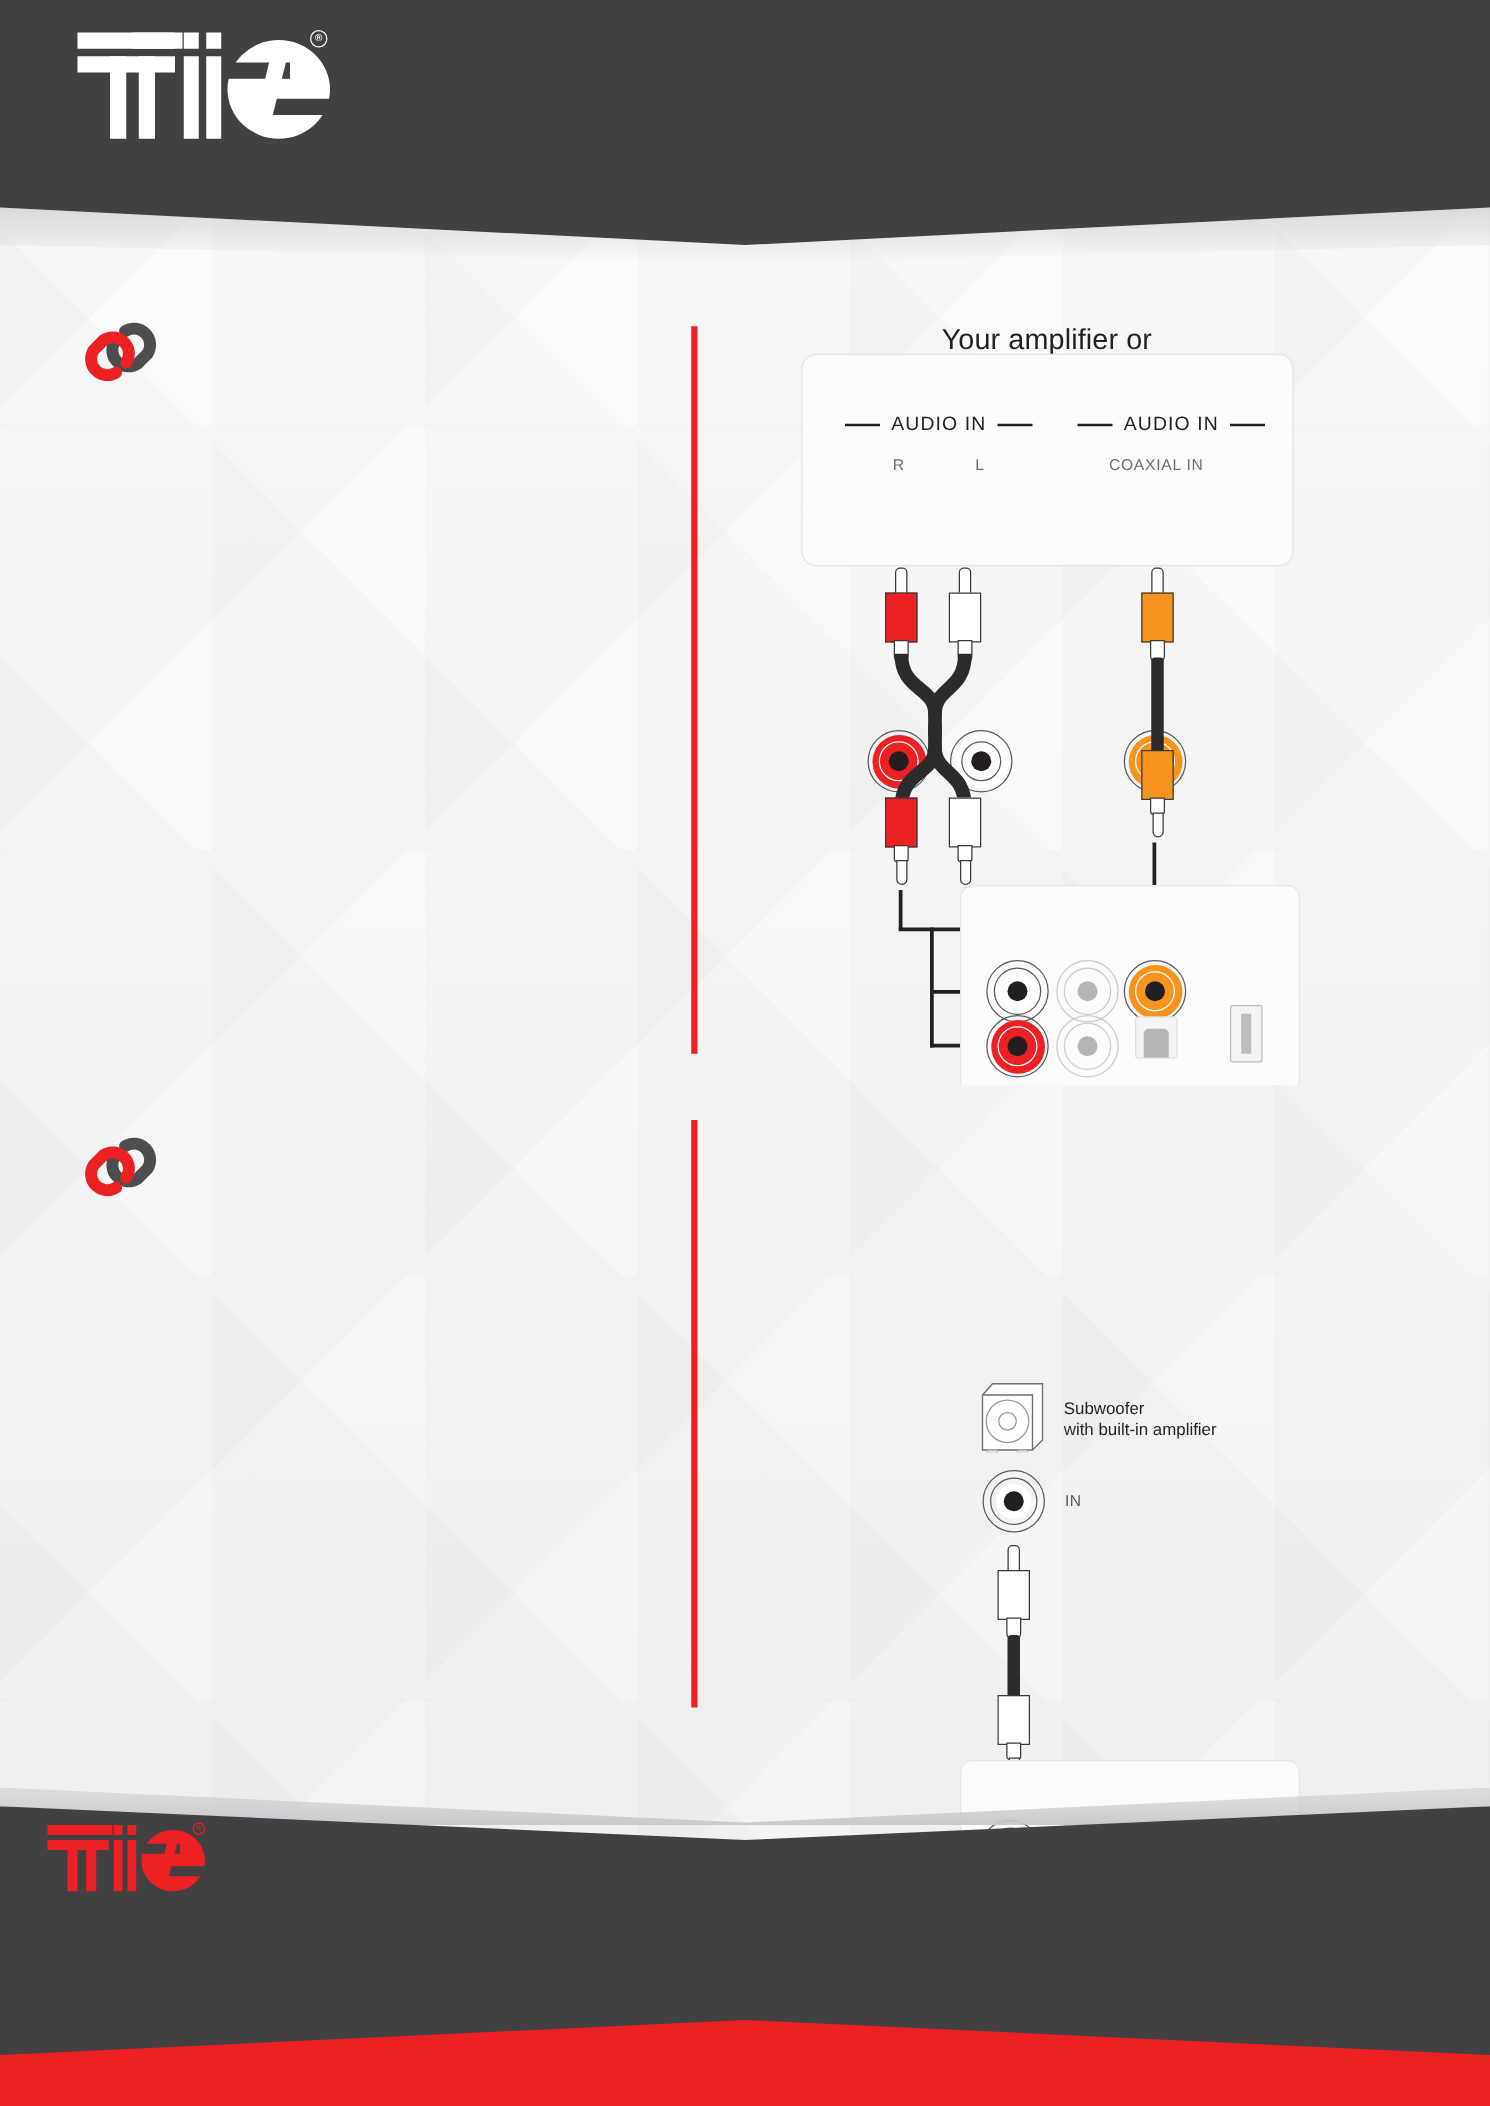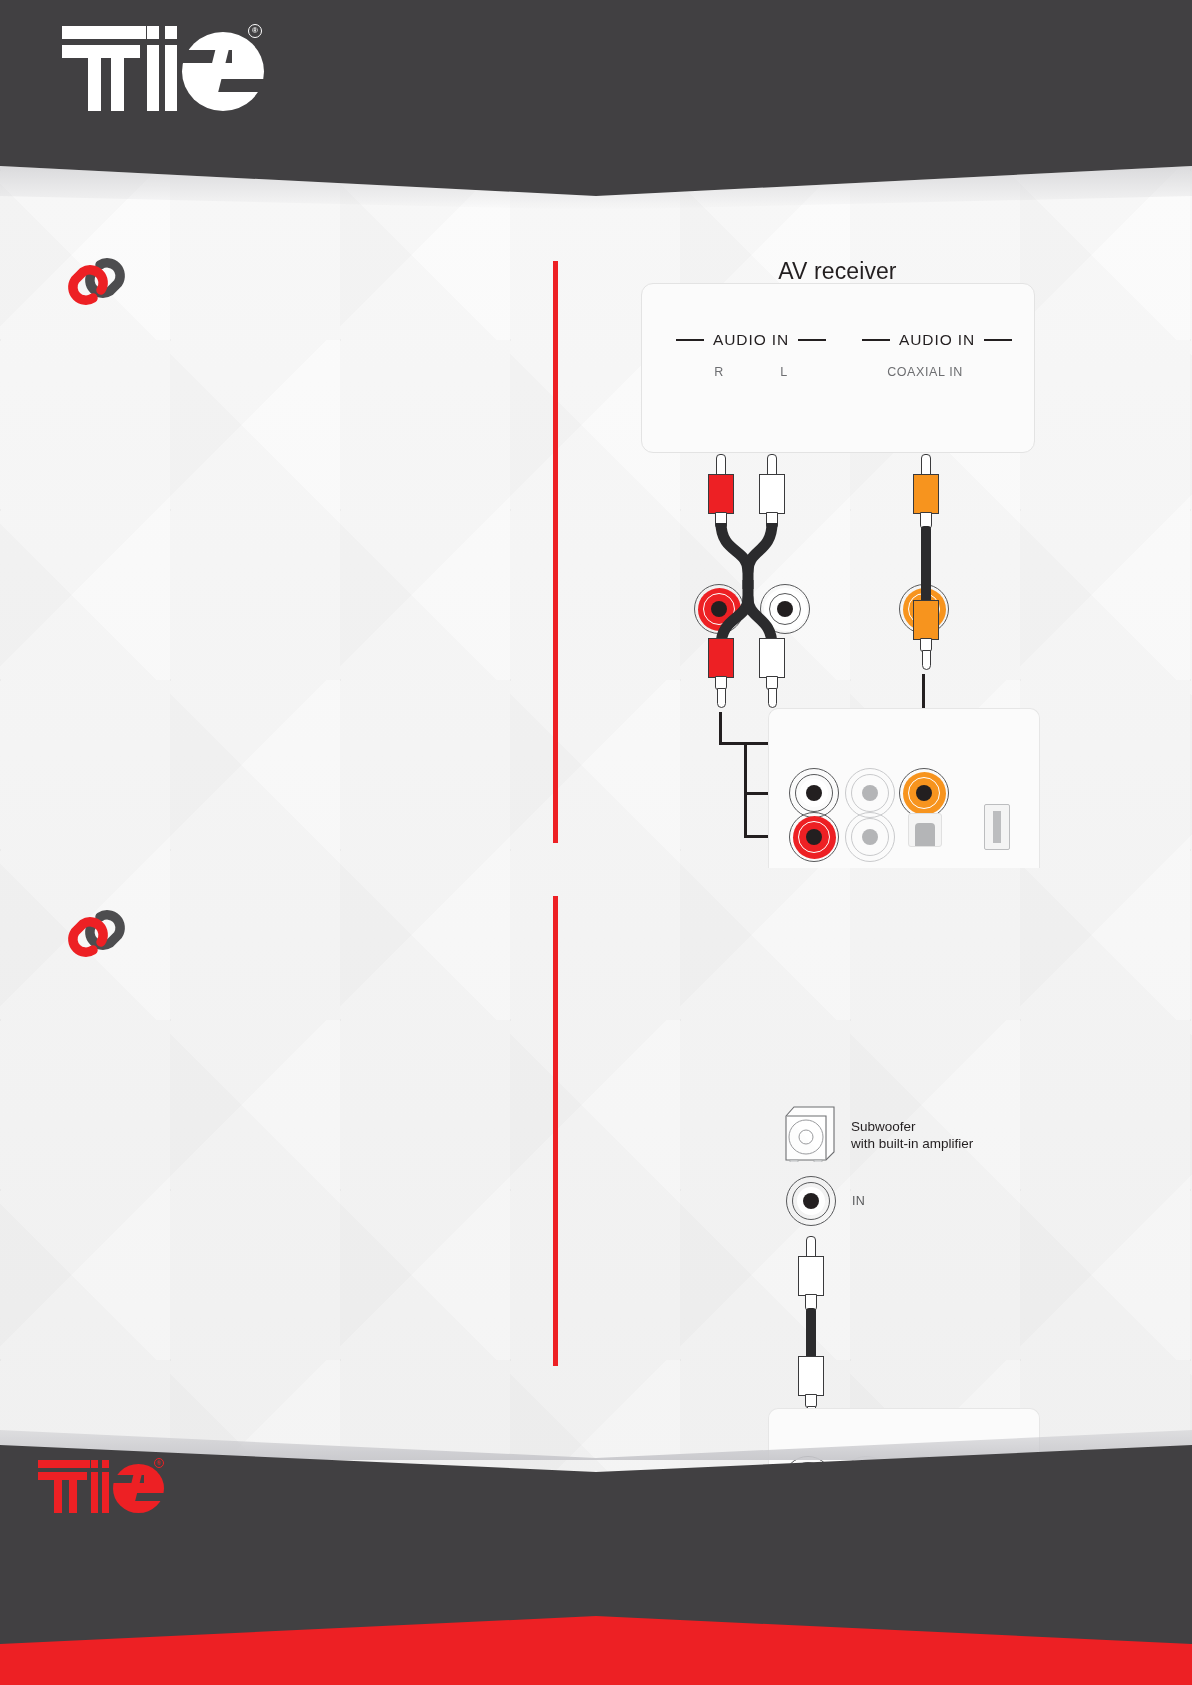--- a/index.html
+++ b/index.html
@@ -187,20 +187,21 @@
       <div class="chain-icon" style="left:62px;top:28px;width:70px;height:52px;">
         <svg width="70" height="52" viewBox="0 0 70 52">
           <path d="M38 9 a13 13 0 0 1 18 18 l-8 8 a13 13 0 0 1-18-18" fill="none" stroke="#4d4d4f" stroke-width="9.5" stroke-linecap="round"></path>
           <path d="M31 42 a13 13 0 0 1-18-18 l8-8 a13 13 0 0 1 18 18" fill="none" stroke="#ed2024" stroke-width="9.5" stroke-linecap="round"></path>
         </svg>
       </div>
 
       <div class="red-rule" style="left:553px;top:33px;height:582px;"></div>
 
       <div class="amp-title" style="left:640px;top:30px;width:395px;">
+        <div>Your amplifier or</div>
         <div>AV receiver</div>
       </div>
 
       <div class="panel" style="left:641px;top:55px;width:394px;height:170px;"></div>
 
       <div class="grp-label" style="left:676px;top:103px;">
         <span class="dash"></span>
         <span>AUDIO IN</span>
         <span class="dash"></span>
       </div>

